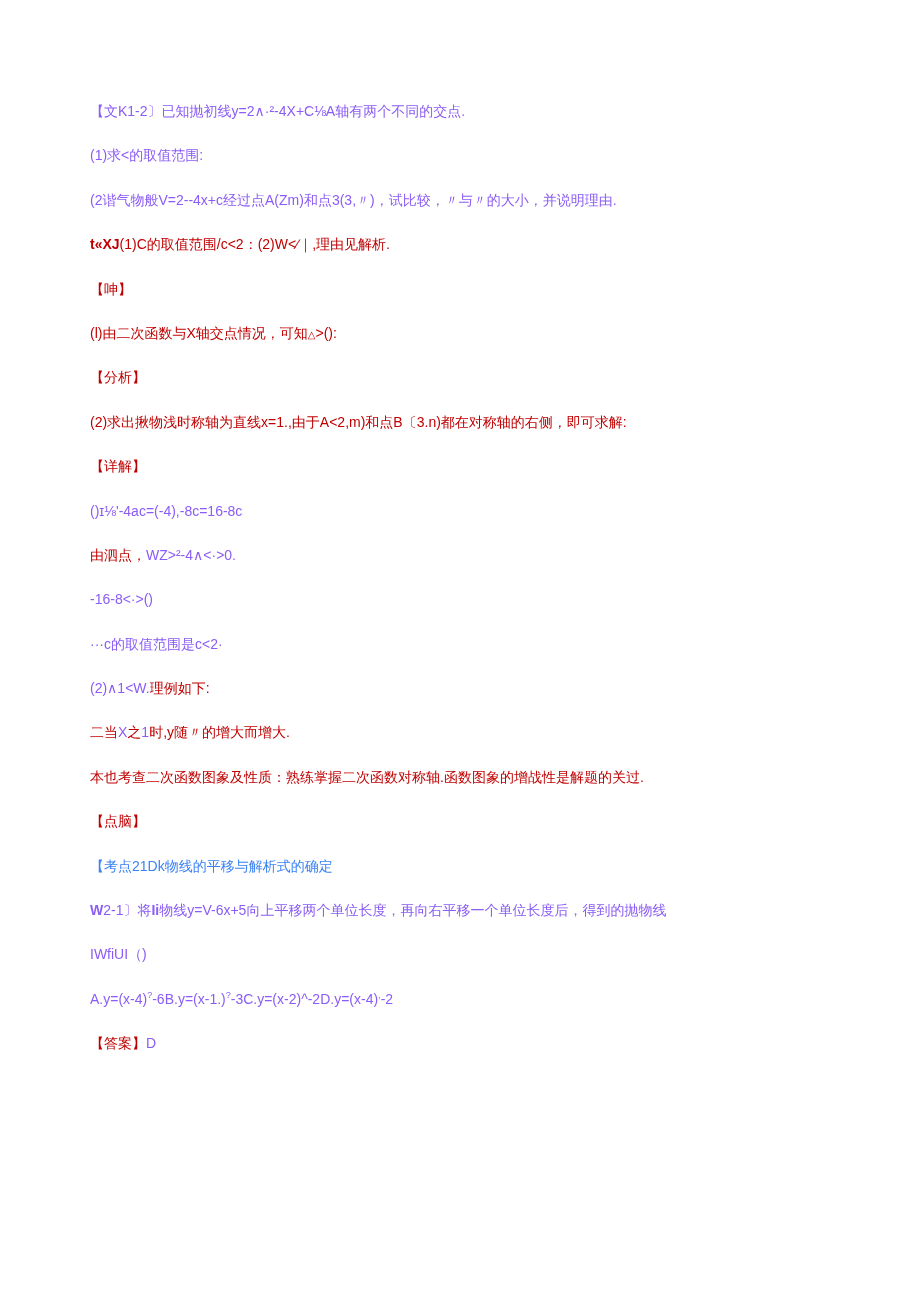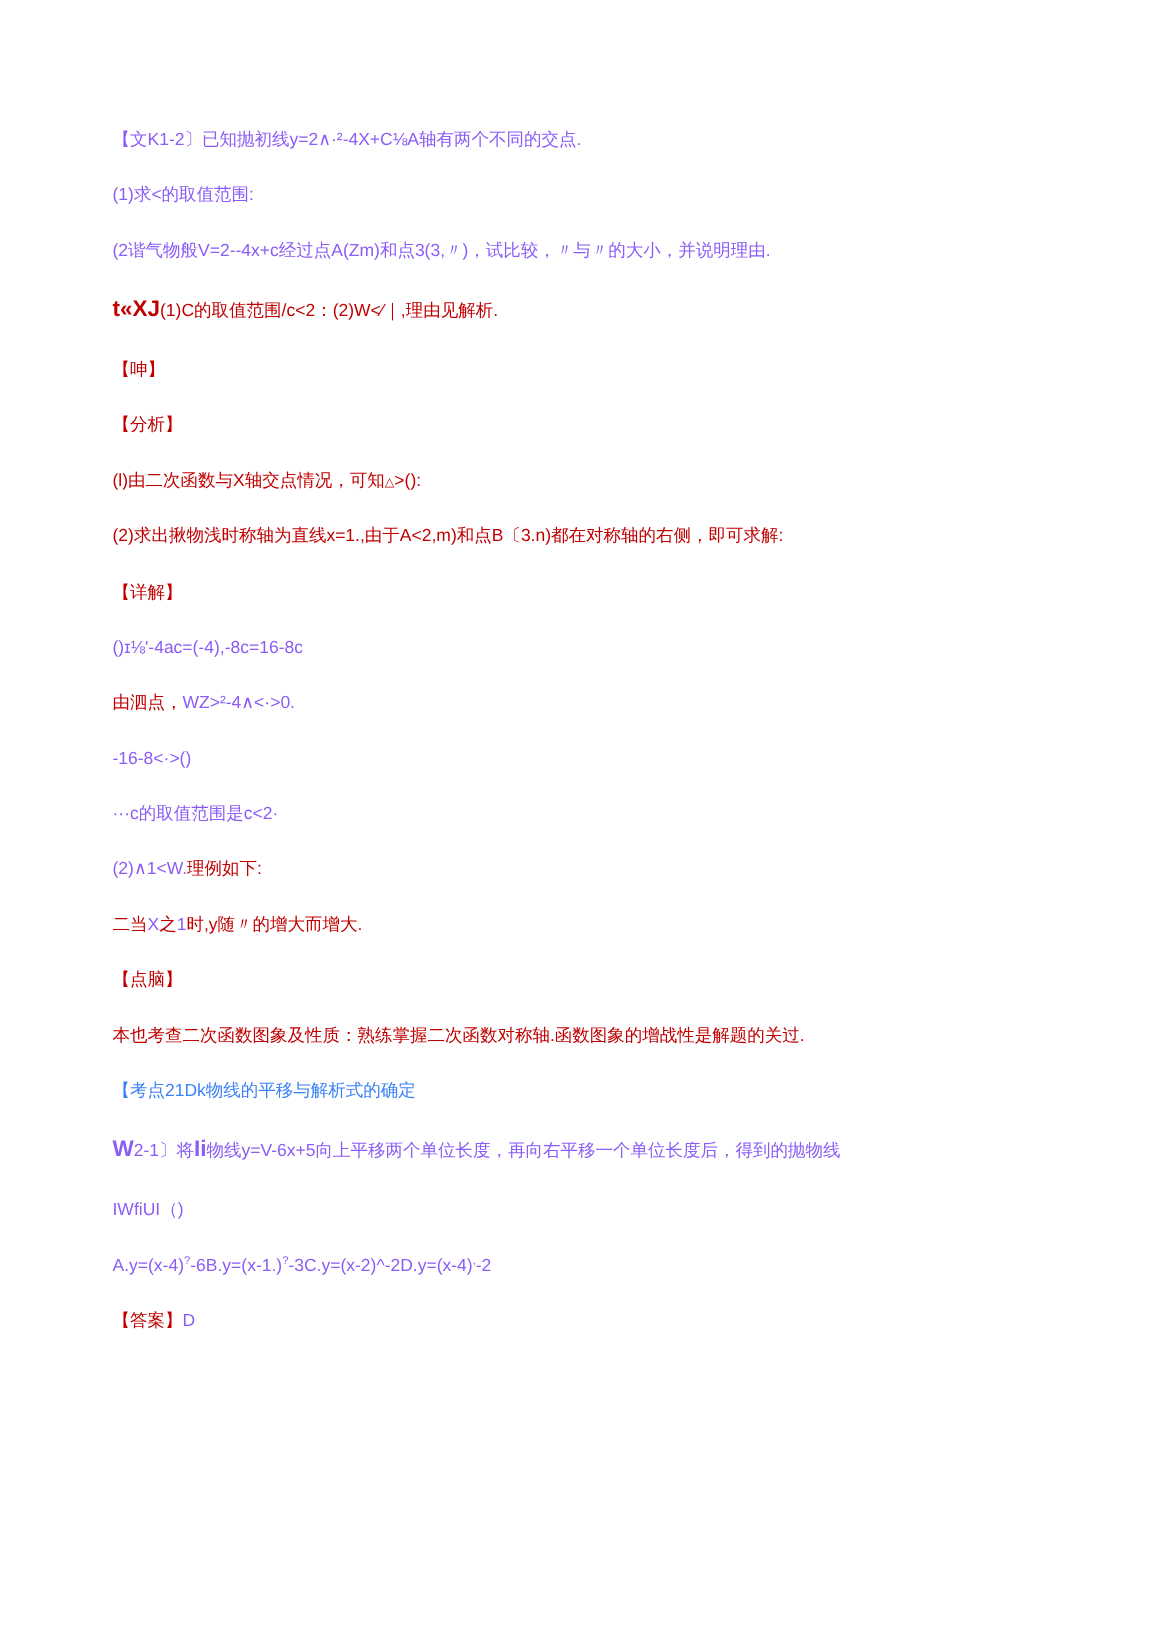--- a/index.html
+++ b/index.html
@@ -10,43 +10,43 @@
       color: #000;
       background: #fff;
       width: 920px;
       padding: 100px 90px 60px 90px;
     }
     .line { margin-bottom: 22px; }
     .black { color: #8b5cf6; }
     .red { color: #c00000; }
     .blue { color: #3b82f6; }
     .bold { font-weight: bold; }
-    .big { font-size: 18px; }
+    .big { font-size: 14px; }
     .sup { font-size: 9px; vertical-align: super; }
     .triangle { font-size: 10px; }
   </style>
 </head>
 <body>
 
 <div id="content">
     <div class="line"><span class="black">【文K1-2〕已知抛初线y=2∧·²-4X+C⅛A轴有两个不同的交点.</span></div>
     <div class="line"><span class="black">(1)求&lt;的取值范围:</span></div>
     <div class="line"><span class="black">(2谐气物般V=2--4x+c经过点A(Zm)和点3(3,〃)，试比较，〃与〃的大小，并说明理由.</span></div>
     <div class="line"><span class="red bold big">t«XJ</span><span class="red">(1)C的取值范围/c&lt;2：(2)W&lt;∕｜,理由见解析.</span></div>
     <div class="line"><span class="red">【呻】</span></div>
+    <div class="line"><span class="red">(l)由二次函数与X轴交点情况，可知</span><span class="red triangle">△</span><span class="red">&gt;():</span></div>
     <div class="line"><span class="red">【分析】</span></div>
-    <div class="line"><span class="red">(l)由二次函数与X轴交点情况，可知</span><span class="red triangle">△</span><span class="red">&gt;():</span></div>
     <div class="line"><span class="red">(2)求出揪物浅时称轴为直线x=1.,由于A&lt;2,m)和点B〔3.n)都在对称轴的右侧，即可求解:</span></div>
     <div class="line"><span class="red">【详解】</span></div>
     <div class="line"><span class="black">()ɪ⅛'-4ac=(-4),-8c=16-8c</span></div>
     <div class="line"><span class="red">由泗点，</span><span class="black">WZ&gt;²-4∧&lt;·&gt;0.</span></div>
     <div class="line"><span class="black">-16-8&lt;·&gt;()</span></div>
     <div class="line"><span class="black">···c的取值范围是c&lt;2·</span></div>
     <div class="line"><span class="black">(2)∧1&lt;W.</span><span class="red">理例如下:</span></div>
     <div class="line"><span class="red">二当</span><span class="black">X</span><span class="red">之</span><span class="black">1</span><span class="red">时,y随〃的增大而增大.</span></div>
+    <div class="line"><span class="red">本也考查二次函数图象及性质：熟练掌握二次函数对称轴.函数图象的增战性是解题的关过.</span></div>
     <div class="line"><span class="red">【点脑】</span></div>
-    <div class="line"><span class="red">本也考查二次函数图象及性质：熟练掌握二次函数对称轴.函数图象的增战性是解题的关过.</span></div>
     <div class="line"><span class="blue">【考点21Dk物线的平移与解析式的确定</span></div>
     <div class="line"><span class="black bold big">W</span><span class="black">2-1〕将</span><span class="black bold big">Ii</span><span class="black">物线y=V-6x+5向上平移两个单位长度，再向右平移一个单位长度后，得到的抛物线</span></div>
     <div class="line"><span class="black">IWfiUI（)</span></div>
     <div class="line"><span class="black">A.y=(x-4)</span><span class="black sup">?</span><span class="black">-6B.y=(x-1.)</span><span class="black sup">?</span><span class="black">-3C.y=(x-2)^-2D.y=(x-4)</span><span class="black sup">,</span><span class="black">-2</span></div>
     <div class="line"><span class="red">【答案】</span><span class="black">D</span></div>
   </div>
 
 </body></html>

